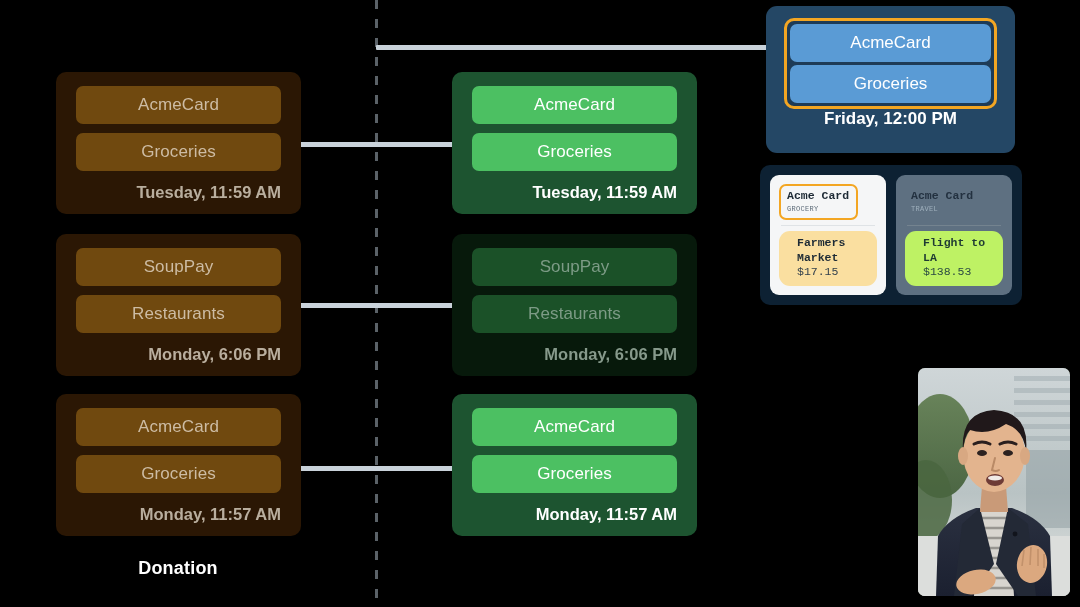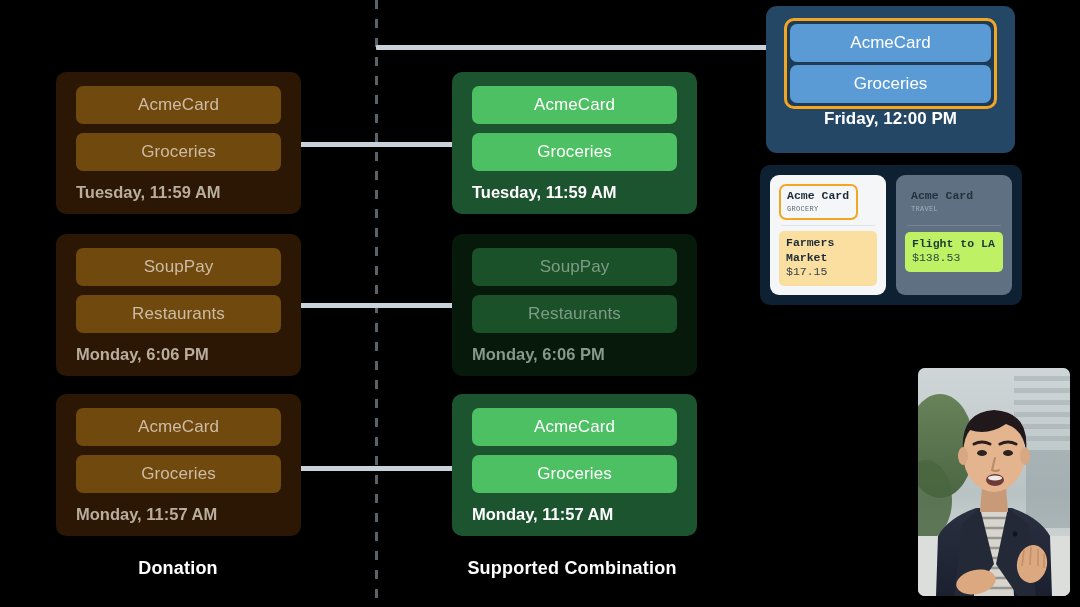--- a/index.html
+++ b/index.html
@@ -33,21 +33,21 @@
     border-radius:10px;
     padding:14px 20px 10px 20px;
     display:flex; flex-direction:column; gap:9px;
   }
   .combo .pill {
     height:38px; border-radius:7px;
     display:flex; align-items:center; justify-content:center;
     font-size:17px; letter-spacing:.1px;
   }
   .combo .stamp {
-    text-align:left;
+    text-align:right;
     font-size:16.5px;
     font-weight:bold;
     padding-top:3px; padding-bottom:2px;
   }
 
   
   .brown            { background:#2b1704; }
   .brown .pill      { background:#70490f; color:#cdbca4; }
   .brown .stamp     { color:#b9ae9e; }
 
@@ -125,21 +125,21 @@
   .mini.dim .cardname { color:#233140; }
   .mini .cat {
     font-size:10px; color:#5d6b78; letter-spacing:.3px;
     font-variant:small-caps; text-transform:lowercase;
   }
   .mini.dim .cat { color:#9fb0bd; }
 
   .mini .sep { height:1px; background:#dfe3e6; margin:5px 2px 6px 2px; }
   .mini.dim .sep { background:#74838f; }
 
-  .mini .txn { border-radius:5px; padding:5px 7px 6px 7px; }
+  .mini .txn { border-radius:11px; padding:5px 7px 6px 18px; }
   .mini.light .txn { background:#fadfa0; }
   .mini.dim   .txn { background:#bef264; }
   .mini .txn-name { font-size:11.5px; font-weight:bold; color:#1d2a35; line-height:1.25; }
   .mini .txn-amt  { font-size:11.5px; color:#33414d; line-height:1.3; }
   .mini.dim .txn-name { color:#1f3a33; }
   .mini.dim .txn-amt  { color:#2b4a42; }
 
   
   .video {
     position:absolute; left:918px; top:368px; width:152px; height:228px;
@@ -193,21 +193,20 @@
     <div class="pill">AcmeCard</div>
     <div class="pill">Groceries</div>
     <div class="stamp">Monday, 11:57 AM</div>
   </div>
 
   <div class="caption cap-left">
     <div class="title">Donation</div>
   </div>
 
   <div class="caption cap-right">
-    <div class="title">Supported Combination</div>
   </div>
 
   <div class="blue-card">
     <div class="blue-outline">
       <div class="pill">AcmeCard</div>
       <div class="pill">Groceries</div>
     </div>
     <div class="stamp">Friday, 12:00 PM</div>
   </div>
 

